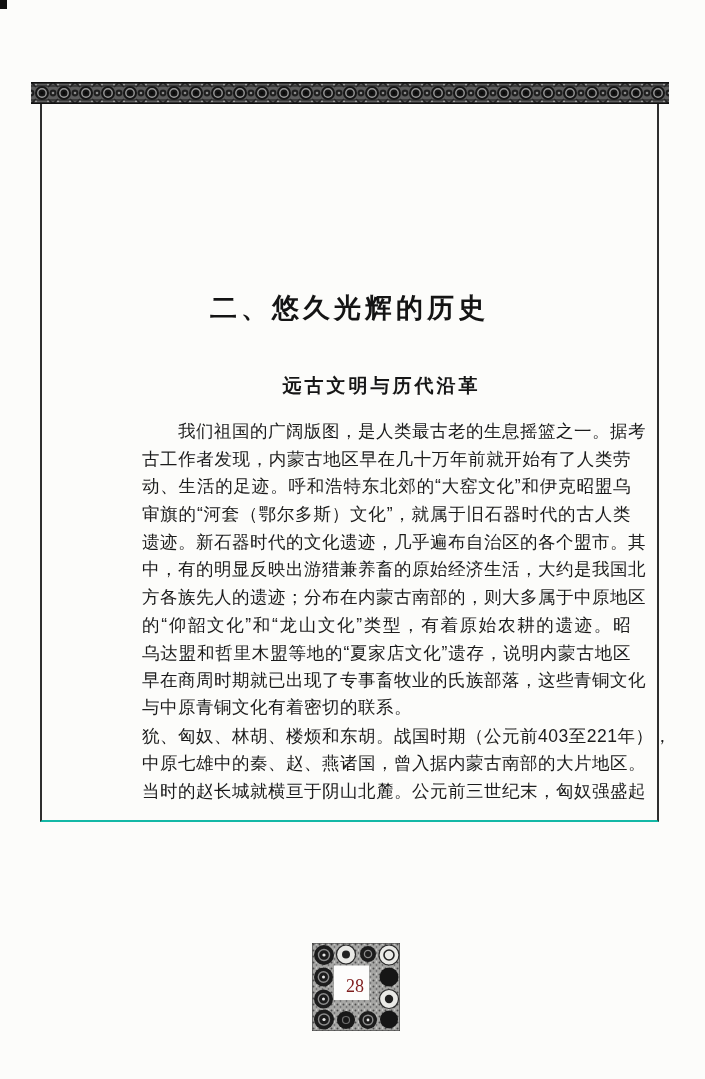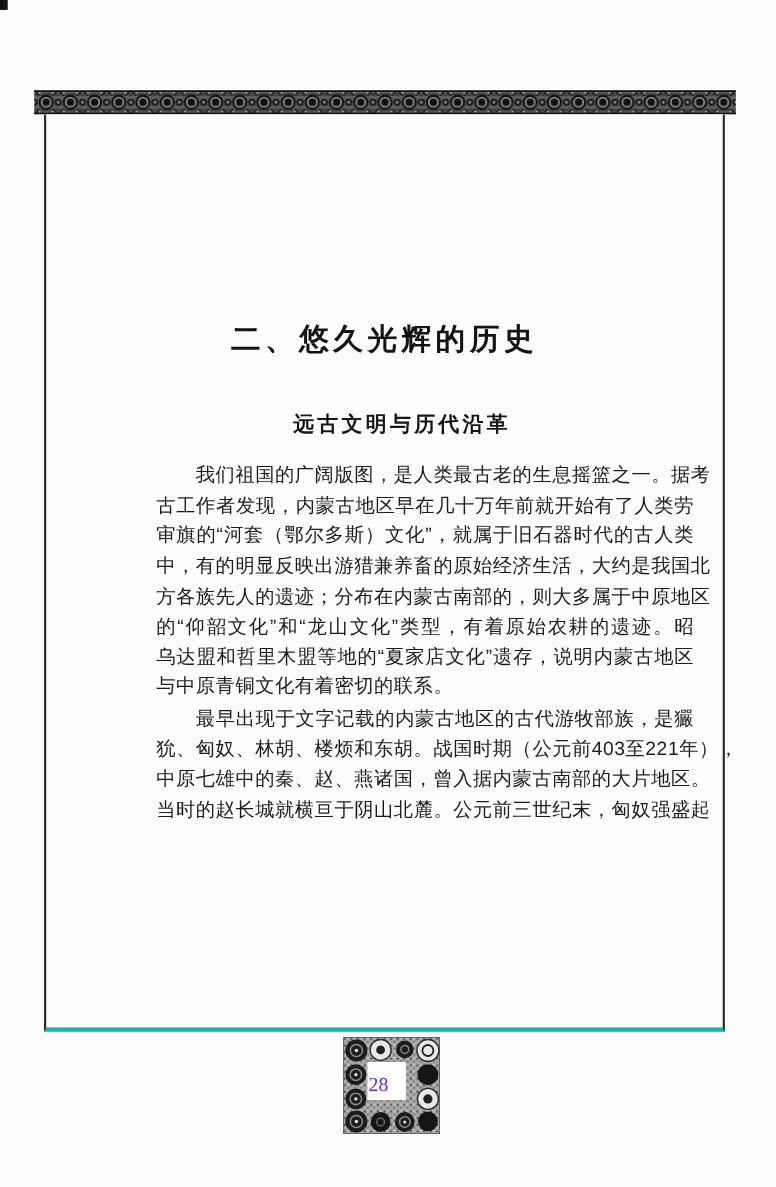--- a/index.html
+++ b/index.html
@@ -39,50 +39,51 @@
     top: 82px;
     width: 638px;
     height: 22px;
     line-height: 0;
   }
   .content-box {
     position: absolute;
     left: 40px;
     top: 104px;
     width: 619px;
-    height: 834px;
+    height: 718px;
     border-left: 2px solid #2e2e2e;
     border-right: 2px solid #2e2e2e;
-    border-bottom: 4px solid #14b8a6;
+    border-bottom: 2px solid #14b8a6;
     box-sizing: border-box;
     background: #fcfcfa;
   }
   .chapter-title {
     position: absolute;
     left: 0;
     top: 186px;
     width: 100%;
     margin: 0;
     text-align: center;
     font-size: 27px;
     font-weight: bold;
     letter-spacing: 4px;
     color: #141414;
   }
   .section-subtitle {
     position: absolute;
-    left: 16px;
+    left: 0;
     top: 269px;
     width: 100%;
     margin: 0;
     text-align: center;
     font-size: 19px;
     font-weight: bold;
     letter-spacing: 3px;
     color: #161616;
+    padding-left: 32px;
   }
   .textblock {
     position: absolute;
     left: 100px;
     top: 314px;
     width: 489px;
   }
   .line {
     height: 27.7px;
     line-height: 27.7px;
@@ -98,29 +99,29 @@
   .page-ornament {
     position: absolute;
     left: 312px;
     top: 943px;
     width: 88px;
     height: 88px;
     line-height: 0;
   }
   .page-number {
     position: absolute;
-    left: 322px;
+    left: 333px;
     top: 966px;
     width: 44px;
     height: 40px;
     line-height: 40px;
     text-align: center;
     font-family: "Liberation Serif", serif;
     font-size: 18px;
-    color: #6d28d9;
+    color: #7f1d1d;
   }
 </style>
 </head>
 <body>
 
 <div class="page">
 
   <div class="corner-speck"></div>
 
 
@@ -154,29 +155,31 @@
   <div class="content-box">
 
     <h1 class="chapter-title">二、悠久光辉的历史</h1>
 
     <h2 class="section-subtitle">远古文明与历代沿革</h2>
 
     <div class="textblock">
       <div class="paragraph" id="para-0">
           <div class="line indent">我们祖国的广阔版图，是人类最古老的生息摇篮之一。据考</div>
           <div class="line">古工作者发现，内蒙古地区早在几十万年前就开始有了人类劳</div>
+          <div class="line">动、生活的足迹。呼和浩特东北郊的“大窑文化”和伊克昭盟乌</div>
           <div class="line">审旗的“河套（鄂尔多斯）文化”，就属于旧石器时代的古人类</div>
+          <div class="line">遗迹。新石器时代的文化遗迹，几乎遍布自治区的各个盟市。其</div>
           <div class="line">中，有的明显反映出游猎兼养畜的原始经济生活，大约是我国北</div>
           <div class="line">方各族先人的遗迹；分布在内蒙古南部的，则大多属于中原地区</div>
           <div class="line">的“仰韶文化”和“龙山文化”类型，有着原始农耕的遗迹。昭</div>
           <div class="line">乌达盟和哲里木盟等地的“夏家店文化”遗存，说明内蒙古地区</div>
+          <div class="line">早在商周时期就已出现了专事畜牧业的氏族部落，这些青铜文化</div>
           <div class="line last-left">与中原青铜文化有着密切的联系。</div>
         </div>
       <div class="paragraph" id="para-1">
-          <div class="line indent">最早出现于文字记载的内蒙古地区的古代游牧部族，是玁</div>
           <div class="line">狁、匈奴、林胡、楼烦和东胡。战国时期（公元前403至221年），</div>
           <div class="line">中原七雄中的秦、赵、燕诸国，曾入据内蒙古南部的大片地区。</div>
           <div class="line">当时的赵长城就横亘于阴山北麓。公元前三世纪末，匈奴强盛起</div>
         </div>
     </div>
 
   </div>
 
   <div class="page-ornament">
     <svg width="88" height="88" viewBox="0 0 88 88" xmlns="http://www.w3.org/2000/svg">

